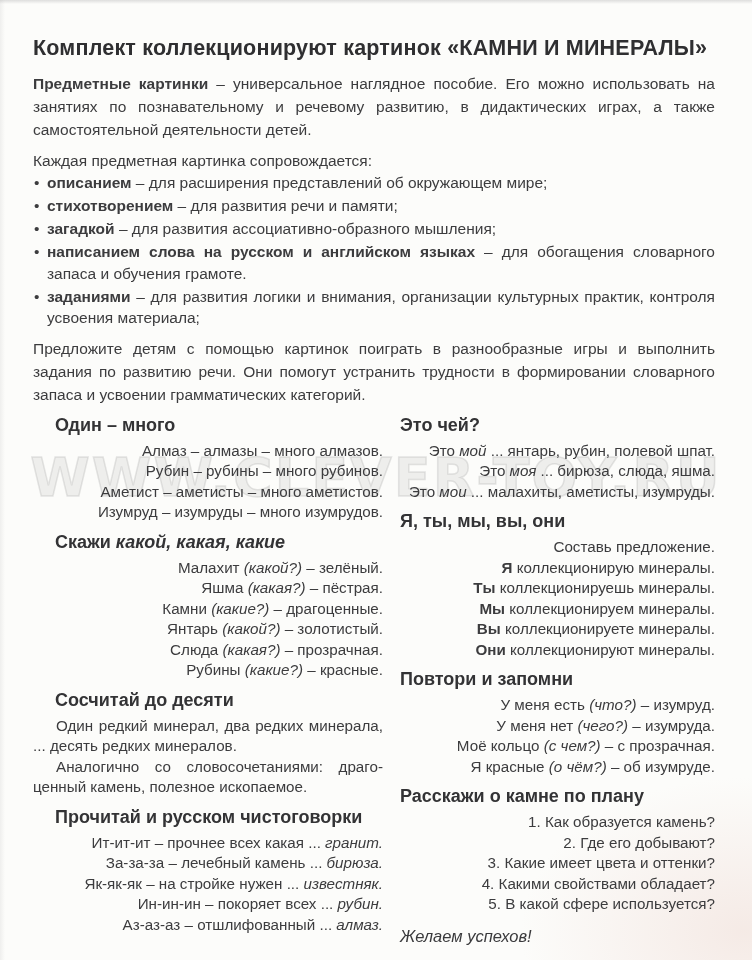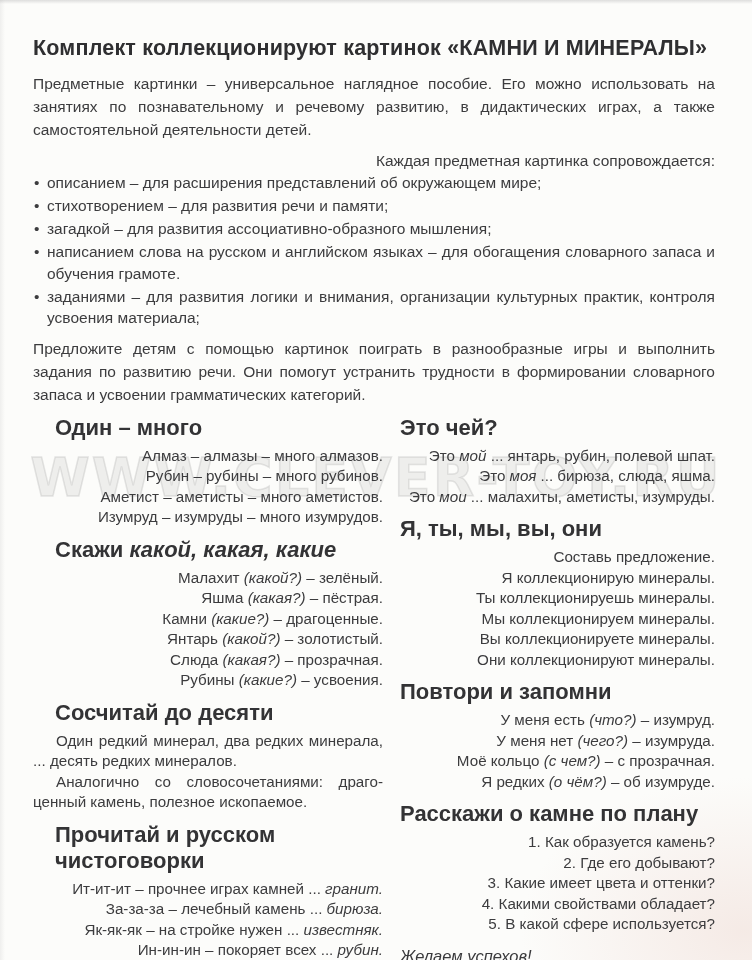--- a/index.html
+++ b/index.html
@@ -9,36 +9,36 @@
     padding:36px 37px 0 33px;
     background:
       radial-gradient(ellipse 320px 220px at 99% 97%, rgba(233,205,196,0.38), rgba(233,205,196,0) 70%),
       linear-gradient(to bottom, rgba(185,185,185,0.45) 0px, rgba(185,185,185,0) 4px),
       linear-gradient(to right, rgba(200,200,200,0.25) 0px, rgba(200,200,200,0) 5px),
       #fcfcfa;
     font-family:"Liberation Sans","DejaVu Sans",sans-serif;
     color:#3c3c3e;
   }
   .title{font-size:21.5px;font-weight:700;color:#2f2f31;margin:0 0 11px 0;letter-spacing:0.2px;white-space:nowrap;}
-  .para{font-size:15.5px;line-height:23px;margin:0 0 8px 0;text-align:right;}
+  .para{font-size:15.5px;line-height:23px;margin:0 0 8px 0;}
   .justify{text-align:justify;}
   .lead-in{margin-bottom:0;}
   .bullets{margin:0 0 8px 0;}
   .bullet-item{position:relative;margin:0 0 1.5px 0;padding-left:14px;font-size:15.5px;line-height:21.5px;text-align:justify;}
   .bullet-item::before{content:"\2022";position:absolute;left:1px;top:0;color:#3c3c3e;}
   .columns{display:flex;margin-top:5px;position:relative;z-index:2;}
   .col-left{width:350px;box-sizing:border-box;padding-left:22px;flex:none;}
   .col-right{flex:1;box-sizing:border-box;padding-left:17px;}
   .sec{margin-bottom:6px;}
-  .sec-heading{font-size:22px;font-weight:700;color:#333335;margin:9px 0 5px 0;}
+  .sec-heading{font-size:18px;font-weight:700;color:#333335;margin:9px 0 5px 0;}
   .sec:first-child .sec-heading{margin-top:1px;}
   .line{font-size:15.2px;line-height:20.5px;margin:0;text-align:right;}
   .indent-para{margin-left:-22px;text-indent:23px;text-align:justify;}
   .closing{font-size:16.5px;font-style:italic;text-align:left;padding-right:53px;margin-top:12px;color:#3a3a3c;}
-  .seg-b{font-weight:400;}
+  .seg-b{font-weight:700;}
   .seg-i{font-style:italic;}
   .watermark{
     position:absolute;top:446px;left:0;width:752px;text-align:center;
     font-size:54px;font-weight:700;letter-spacing:2px;white-space:nowrap;
     color:rgba(150,150,150,0.13);
     -webkit-text-stroke:1.5px rgba(145,145,145,0.22);
     z-index:1;pointer-events:none;
     font-family:"DejaVu Sans","Liberation Sans",sans-serif;
   }
 </style>
@@ -80,36 +80,36 @@
       </div>
 
       <div class="sec">
         <h2 class="sec-heading"><span>Скажи </span><span class="seg-i">какой, какая, какие</span></h2>
         <div class="sec-body">
             <p class="line"><span>Малахит </span><span class="seg-i">(какой?)</span><span> – зелёный.</span></p>
             <p class="line"><span>Яшма </span><span class="seg-i">(какая?)</span><span> – пёстрая.</span></p>
             <p class="line"><span>Камни </span><span class="seg-i">(какие?)</span><span> – драгоценные.</span></p>
             <p class="line"><span>Янтарь </span><span class="seg-i">(какой?)</span><span> – золотистый.</span></p>
             <p class="line"><span>Слюда </span><span class="seg-i">(какая?)</span><span> – прозрачная.</span></p>
-            <p class="line"><span>Рубины </span><span class="seg-i">(какие?)</span><span> – усвоения.</span></p>
+            <p class="line"><span>Рубины </span><span class="seg-i">(какие?)</span><span> – красные.</span></p>
           </div>
       </div>
 
       <div class="sec">
         <h2 class="sec-heading"><span>Сосчитай до десяти</span></h2>
         <div class="sec-body">
             <p class="line indent-para"><span>Один редкий минерал, два редких мине­рала, ... десять редких минералов.</span></p>
             <p class="line indent-para"><span>Аналогично со словосочетаниями: драго­ценный камень, полезное ископаемое.</span></p>
           </div>
       </div>
 
       <div class="sec">
         <h2 class="sec-heading"><span>Прочитай и русском чистоговорки</span></h2>
         <div class="sec-body">
-            <p class="line"><span>Ит-ит-ит – прочнее играх камней ... </span><span class="seg-i">гранит.</span></p>
+            <p class="line"><span>Ит-ит-ит – прочнее всех какая ... </span><span class="seg-i">гранит.</span></p>
             <p class="line"><span>За-за-за – лечебный камень ... </span><span class="seg-i">бирюза.</span></p>
             <p class="line"><span>Як-як-як – на стройке нужен ... </span><span class="seg-i">известняк.</span></p>
             <p class="line"><span>Ин-ин-ин – покоряет всех ... </span><span class="seg-i">рубин.</span></p>
             <p class="line"><span>Аз-аз-аз – отшлифованный ... </span><span class="seg-i">алмаз.</span></p>
           </div>
       </div>
 
     </div>
 
     <div class="col-right">
@@ -134,21 +134,21 @@
             <p class="line"><span class="seg-b">Они</span><span> коллекционируют минералы.</span></p>
           </div>
       </div>
 
       <div class="sec">
         <h2 class="sec-heading"><span>Повтори и запомни</span></h2>
         <div class="sec-body">
             <p class="line"><span>У меня есть </span><span class="seg-i">(что?)</span><span> – изумруд.</span></p>
             <p class="line"><span>У меня нет </span><span class="seg-i">(чего?)</span><span> – изумруда.</span></p>
             <p class="line"><span>Моё кольцо </span><span class="seg-i">(с чем?)</span><span> – с прозрачная.</span></p>
-            <p class="line"><span>Я редких </span><span class="seg-i">(о чём?)</span><span> – об изумруде.</span></p>
+            <p class="line"><span>Я красные </span><span class="seg-i">(о чём?)</span><span> – об изумруде.</span></p>
           </div>
       </div>
 
       <div class="sec">
         <h2 class="sec-heading"><span>Расскажи о камне по плану</span></h2>
         <div class="sec-body">
             <p class="line"><span>1. Как образуется камень?</span></p>
             <p class="line"><span>2. Где его добывают?</span></p>
             <p class="line"><span>3. Какие имеет цвета и оттенки?</span></p>
             <p class="line"><span>4. Какими свойствами обладает?</span></p>

